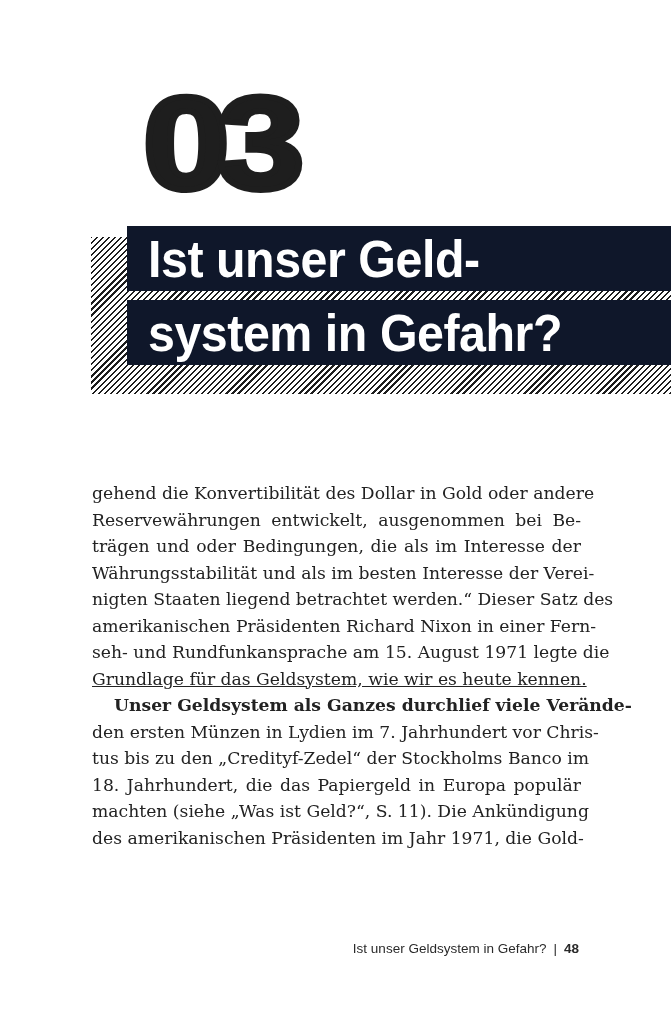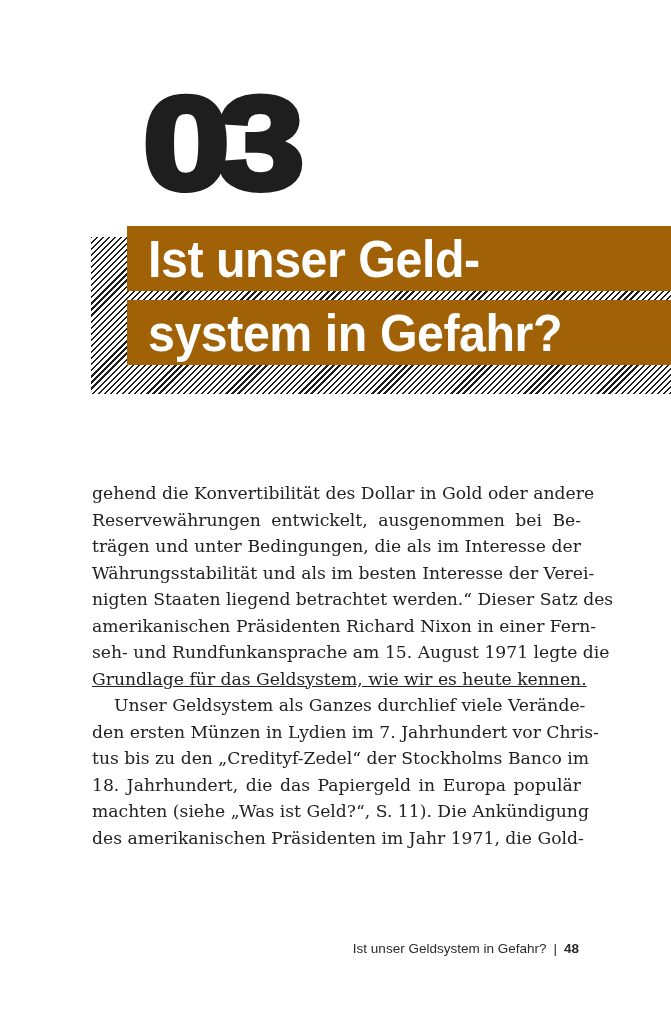--- a/index.html
+++ b/index.html
@@ -49,21 +49,21 @@
       left: 0;
       top: 11px;
       width: 580px;
       height: 157px;
     }
     .title-bar {
       position: absolute;
       left: 36px;
       width: 544px;
       height: 65px;
-      background: #a16207;
+      background: #0f172a;
       overflow: hidden;
     }
     .title-bar.line1 { top: 0px; }
     .title-bar.line2 { top: 74px; }
     .title-text {
       position: absolute;
       left: 21px;
       top: 3px;
       font-family: "Liberation Sans", "DejaVu Sans", sans-serif;
       font-weight: bold;
@@ -92,20 +92,21 @@
       text-align-last: justify;
       height: 26.5px;
       overflow: visible;
     }
     .line.last {
       text-align-last: left;
       text-decoration: underline;
     }
     .line.indent {
       padding-left: 22px;
+      font-weight: bold;
     }
     .footer {
       position: absolute;
       right: 92px;
       top: 941px;
       font-family: "Liberation Sans", "DejaVu Sans", sans-serif;
       font-size: 13.5px;
       color: #2a2a2a;
       white-space: nowrap;
     }
@@ -128,21 +129,21 @@
   </div>
   <div class="title-bar line2">
     <span class="title-text">system in Gefahr?</span>
   </div>
 </div>
 
 <div class="body-text">
   <div>
     <span class="line">gehend die Konvertibilität des Dollar in Gold oder andere</span>
     <span class="line">Reservewährungen entwickelt, ausgenommen bei Be-</span>
-    <span class="line">trägen und unter Bedingungen, die als im Interesse der</span>
+    <span class="line">trägen und oder Bedingungen, die als im Interesse der</span>
     <span class="line">Währungsstabilität und als im besten Interesse der Verei-</span>
     <span class="line">nigten Staaten liegend betrachtet werden.“ Dieser Satz des</span>
     <span class="line">amerikanischen Präsidenten Richard Nixon in einer Fern-</span>
     <span class="line">seh- und Rundfunkansprache am 15. August 1971 legte die</span>
     <span class="line last">Grundlage für das Geldsystem, wie wir es heute kennen.</span>
   </div>
   <div>
     <span class="line indent">Unser Geldsystem als Ganzes durchlief viele Verände-</span>
     <span class="line">den ersten Münzen in Lydien im 7. Jahrhundert vor Chris-</span>
     <span class="line">tus bis zu den „Credityf-Zedel“ der Stockholms Banco im</span>

